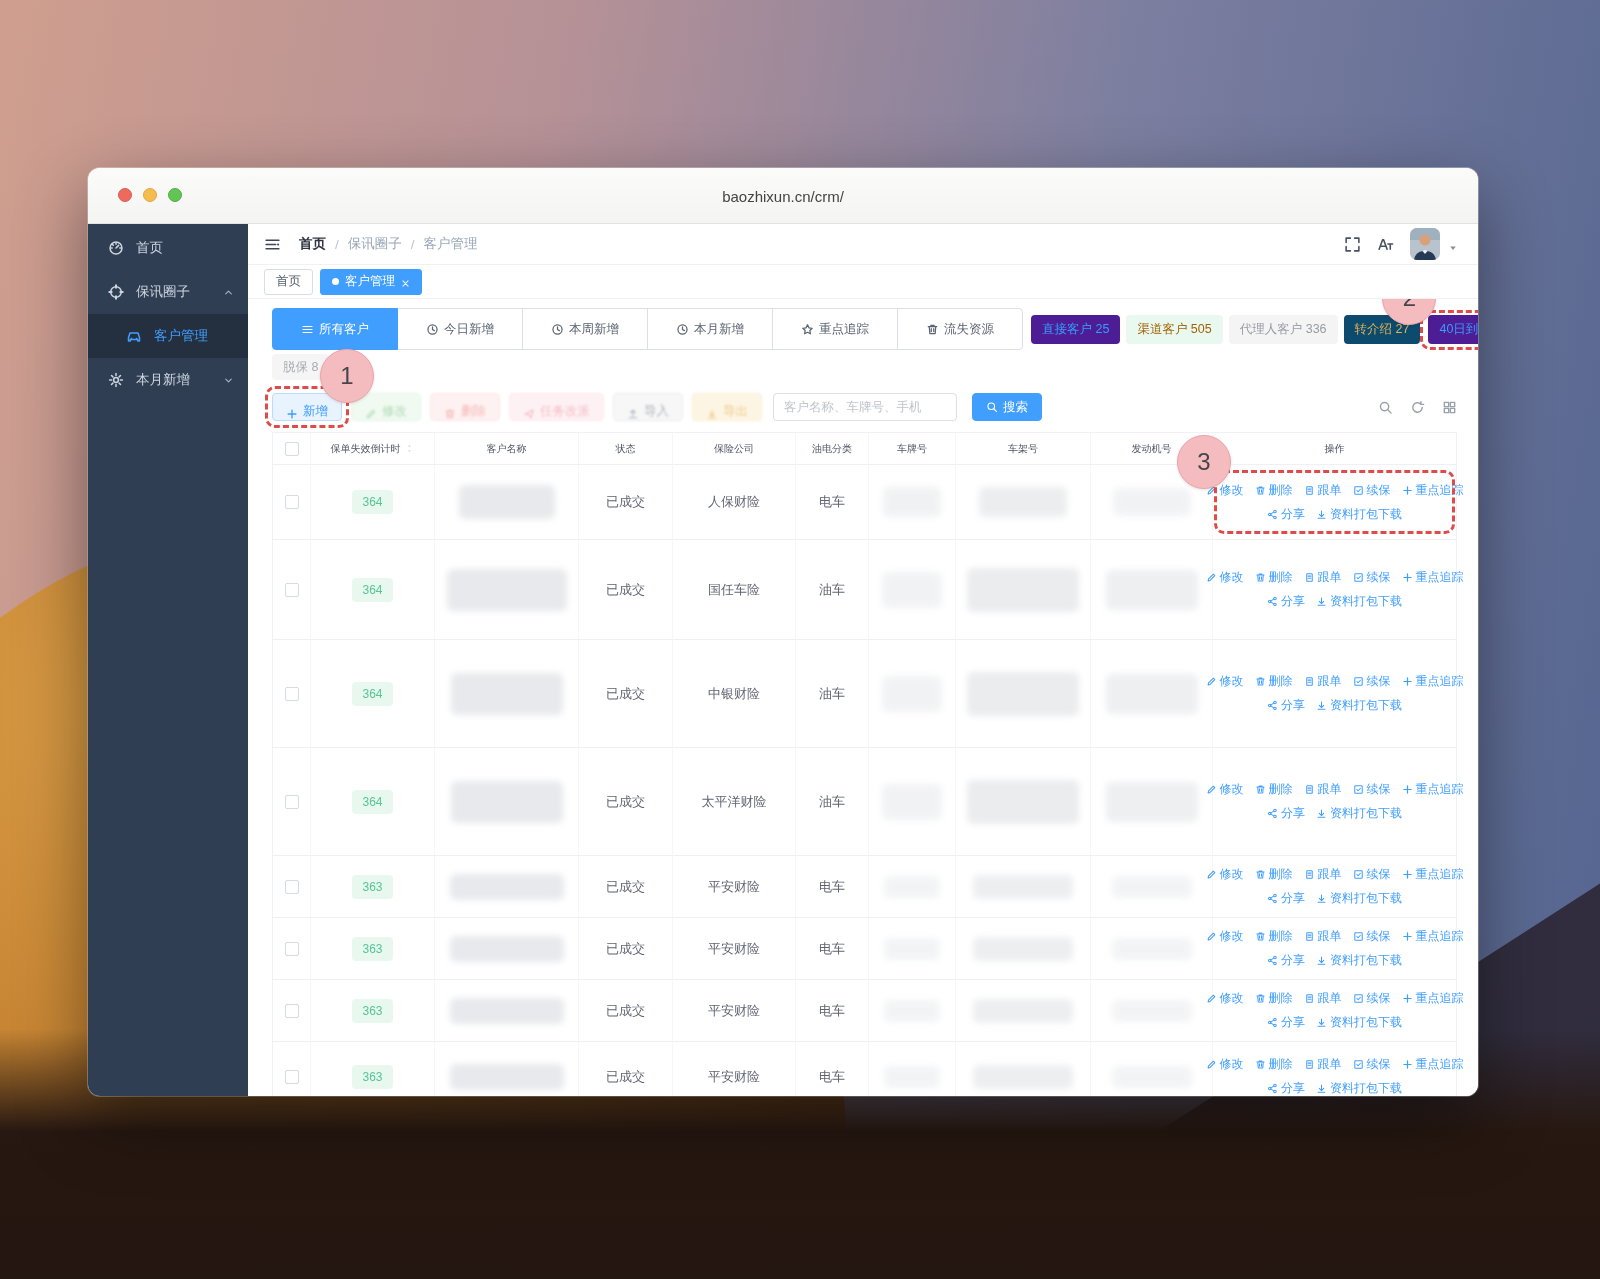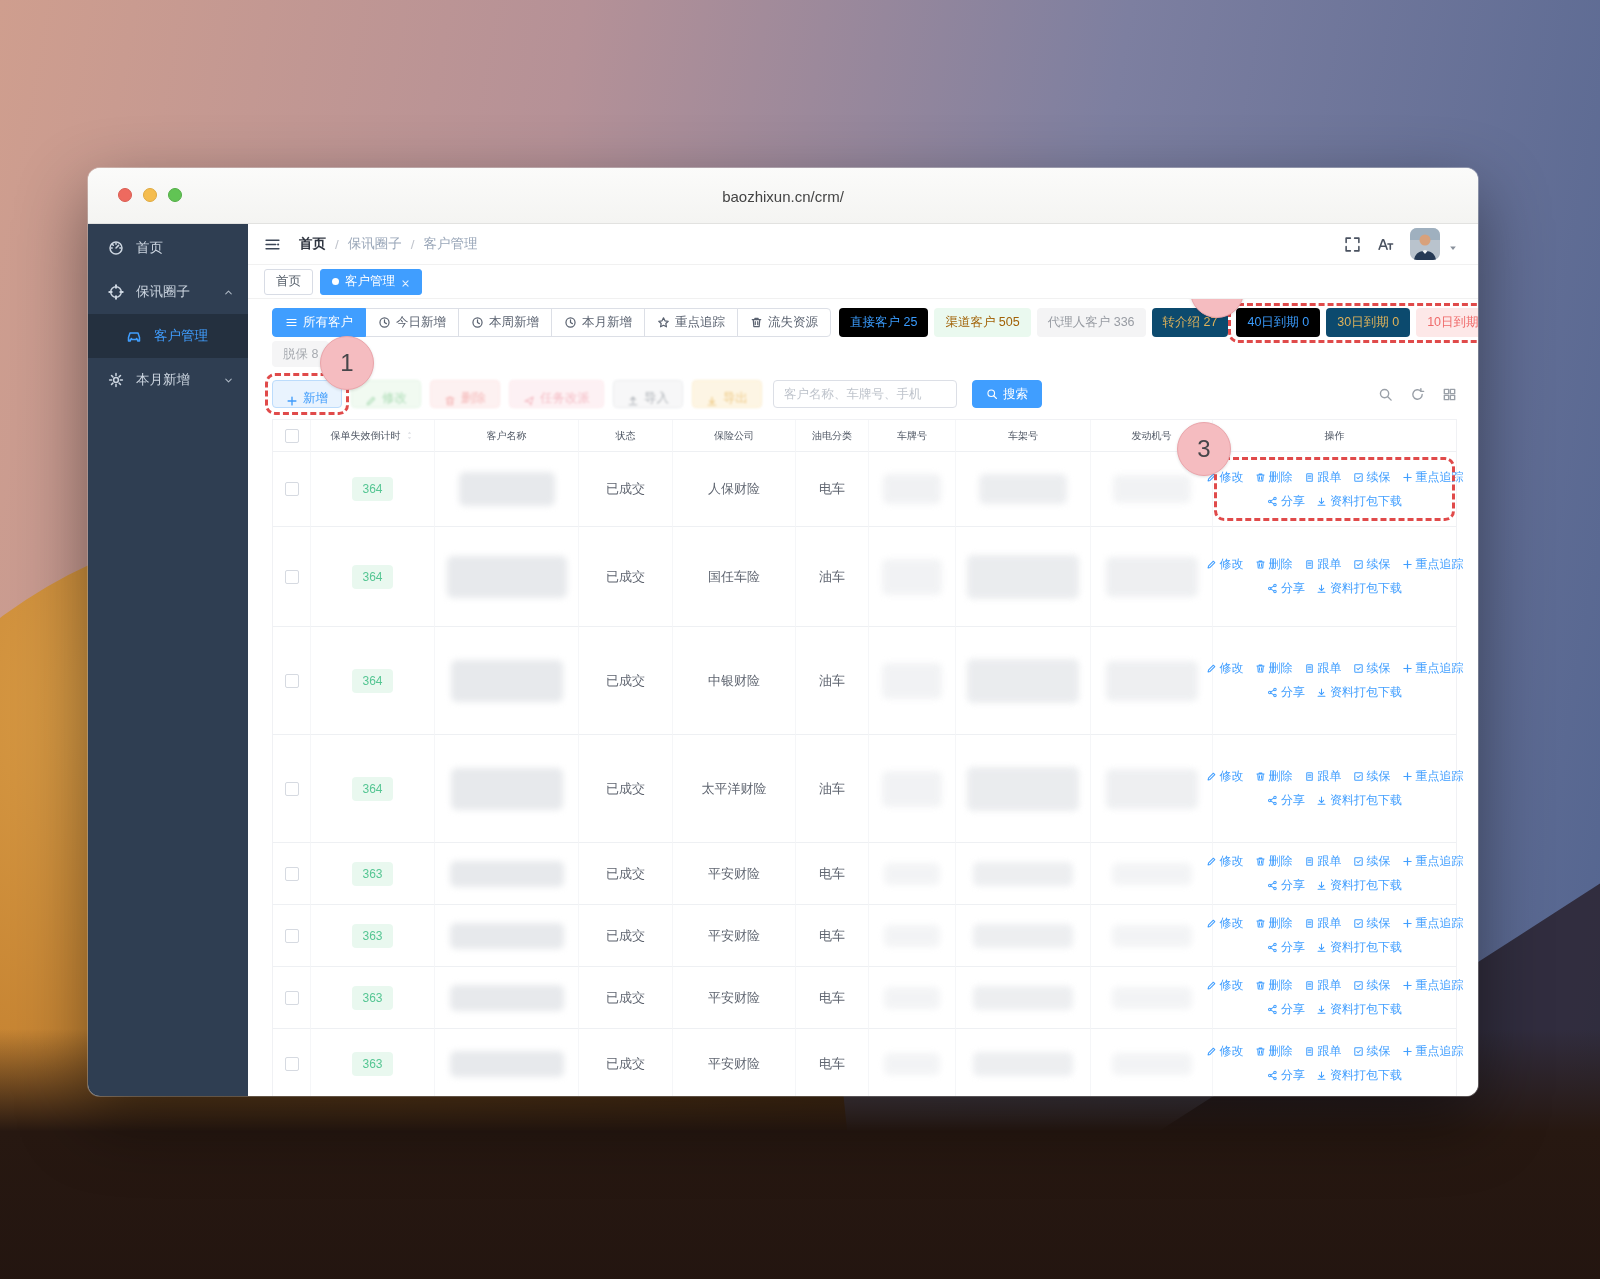--- a/index.html
+++ b/index.html
@@ -69,31 +69,31 @@
   .tab.active { background:#409eff; border-color:#409eff; color:#fff; gap:6px; }
   .tab-dot { width:7px; height:7px; border-radius:50%; background:#fff; }
   .tab-x { width:9px; height:9px; opacity:.85; }
   .tab-x svg { width:100%; height:100%; }
 
   .body { flex:1; position:relative; padding:0 21px 0 24px; overflow:hidden; }
 
   
   .filter-row1 { margin-top:9px; display:flex; align-items:center; flex-wrap:nowrap; }
   .fgroup { display:flex; }
-  .fbtn { height:29px; display:flex; align-items:center; gap:5px; padding:0 12px;
+  .fbtn { height:42px; display:flex; align-items:center; gap:5px; padding:0 28px;
     background:#fff; border:1px solid #dcdfe6; margin-left:-1px; font-size:12.5px;
     color:#5a6270; cursor:pointer; white-space:nowrap; }
   .fbtn:first-child { border-radius:4px 0 0 4px; margin-left:0; }
   .fbtn:last-child { border-radius:0 4px 4px 0; }
   .fbtn .icn { width:13px; height:13px; }
   .fbtn.active { background:#409eff; border-color:#409eff; color:#fff; position:relative; z-index:1; }
   .chips { display:flex; gap:6px; margin-left:8px; align-items:center; }
   .chip { height:29px; display:flex; align-items:center; padding:0 11px; border-radius:4px;
     font-size:12.5px; white-space:nowrap; cursor:pointer; }
-  .c-blue { background:#000000; color:#3a9bfc; }
+  .c-blue { background:#4c1d95; color:#3a9bfc; }
   .c-green { background:#eaf9ef; color:#a16207; }
   .c-gray { background:#f4f4f5; color:#9b9fa6; color:#989ca3; }
   .c-yellow { background:#0c4a6e; color:#e0b35a; }
   .c-red { background:#fde8e8; color:#ef6a6a; }
   .filter-row2 { margin-top:4px; display:flex; }
   .filter-row2 .chip { height:26px; opacity:.85; }
 
   
   .toolbar { margin-top:13px; display:flex; align-items:center; gap:9px; }
   .tbtn { height:28px; display:flex; align-items:flex-end; gap:5px; padding:0 13px;

